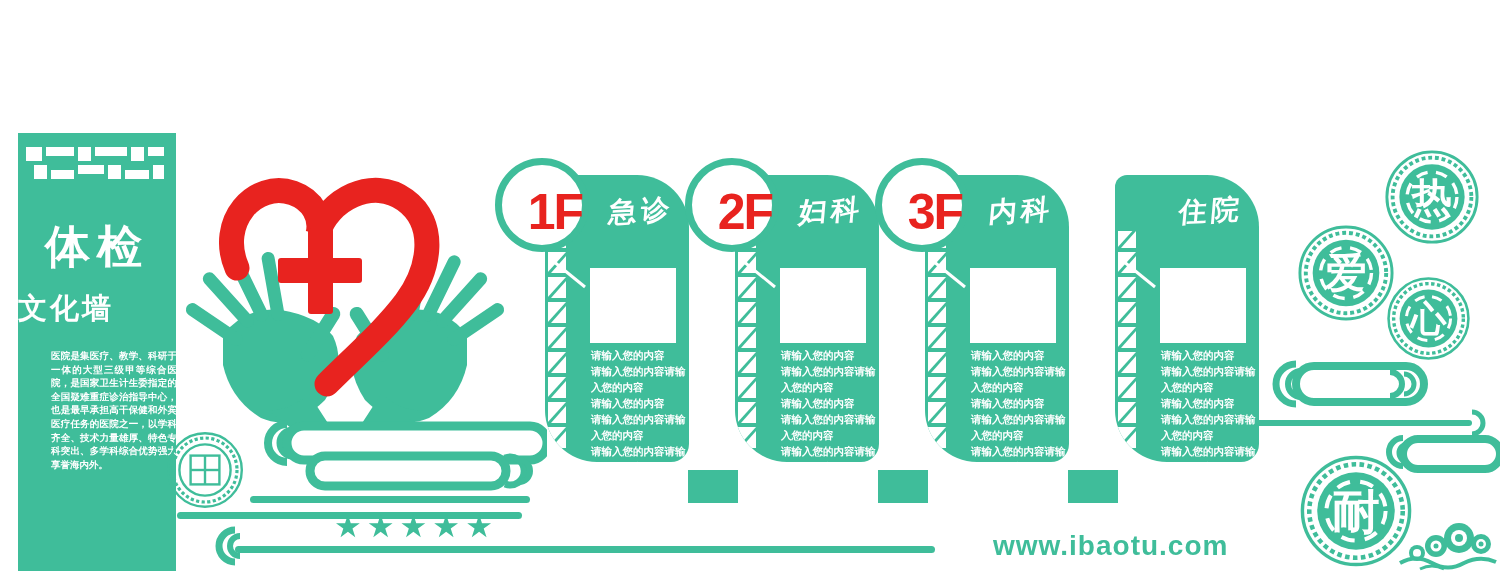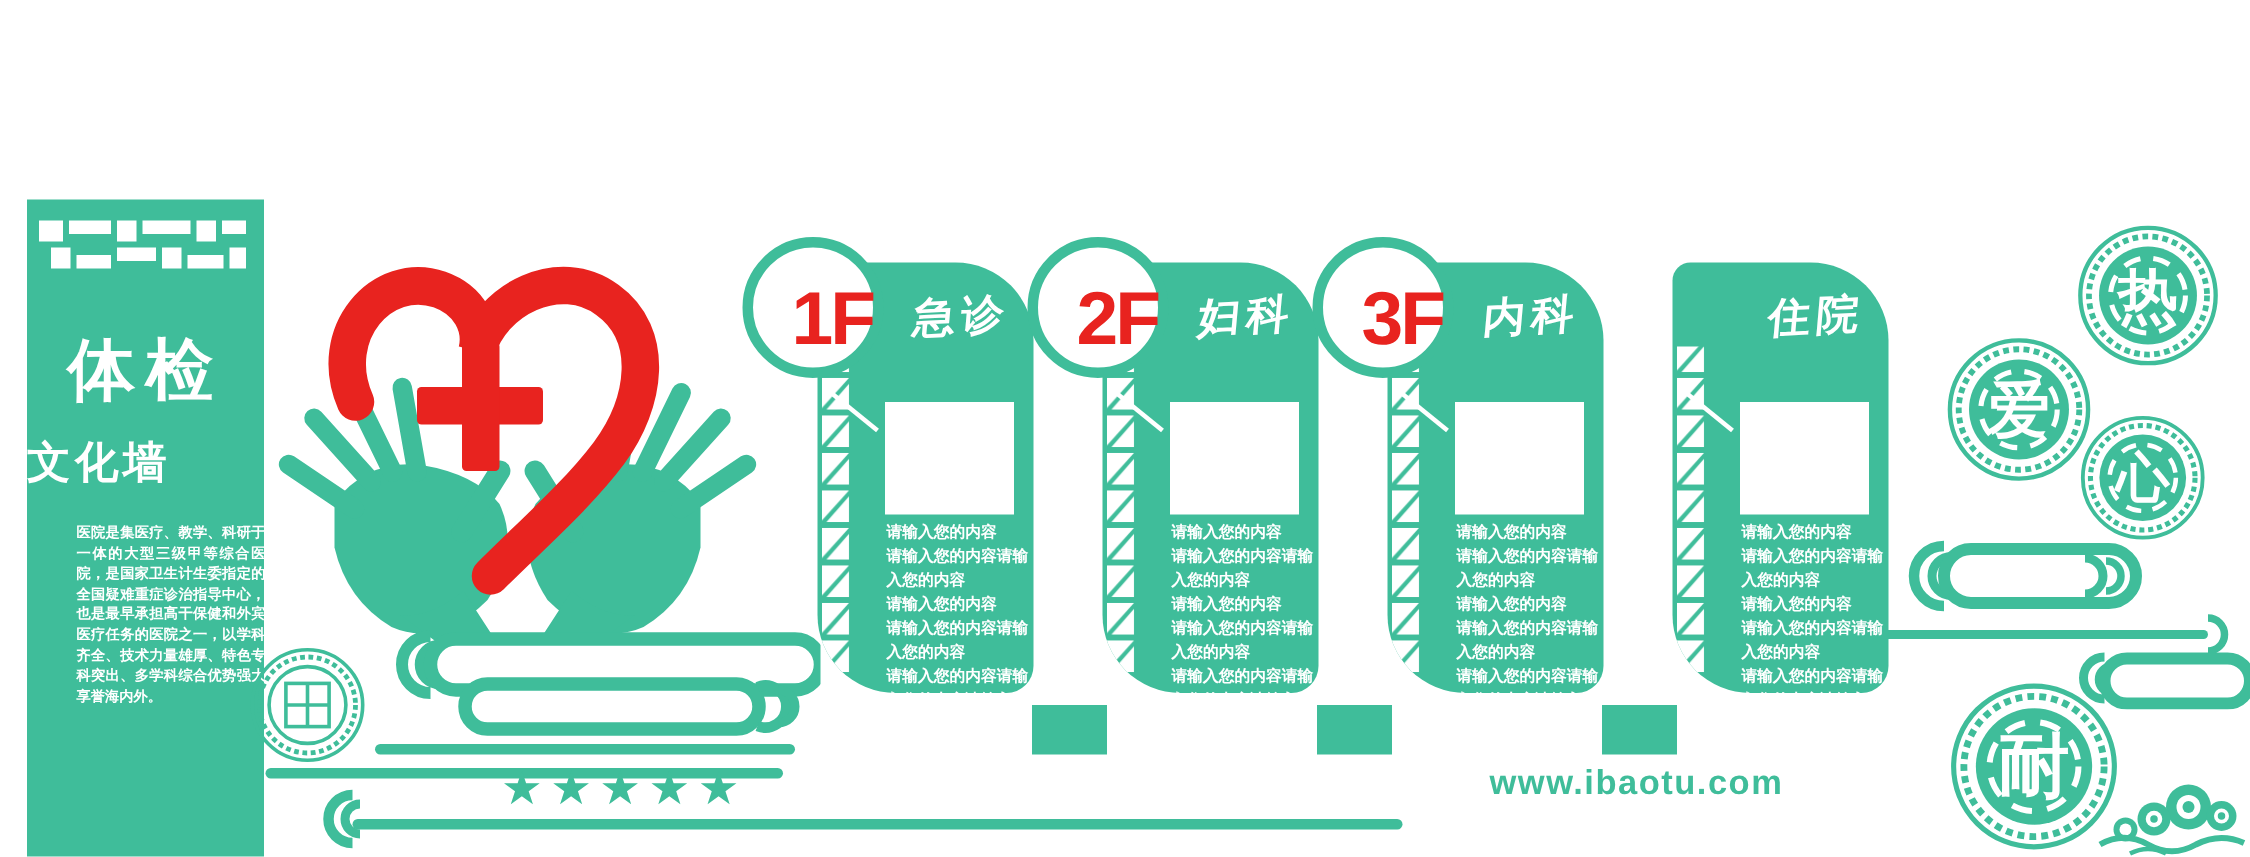--- a/index.html
+++ b/index.html
@@ -35,22 +35,22 @@
   .floor-number { color:var(--red); font-size:50px; font-weight:900; letter-spacing:-2px; }
   .floor-department { position:absolute; left:64px; top:32px; z-index:3; color:#fff;
            font-size:28px; font-weight:900; letter-spacing:4px;
            transform:skewX(-8deg) rotate(-3deg); }
 
   
   .connector { position:absolute; top:470px; width:50px; height:33px;
            background:var(--green); z-index:1; }
   .stars { position:absolute; left:334px; top:508px; color:var(--green);
            font-size:31px; letter-spacing:5px; font-weight:bold; z-index:3; }
-  .watermark { position:absolute; left:993px; top:508px; color:var(--green);
-           font-size:23px; font-weight:900; letter-spacing:1px; z-index:4; }
+  .watermark { position:absolute; left:993px; top:530px; color:var(--green);
+           font-size:28px; font-weight:900; letter-spacing:1px; z-index:4; }
   svg.deco { position:absolute; z-index:1; }
   svg.seal { position:absolute; z-index:2; }
   .seal-char { font-weight:bold; fill:#fff; }
 </style>
 </head>
 <body>
 
 <svg width="0" height="0" style="position:absolute" aria-hidden="true">
   <defs>
     <pattern id="tri" width="23" height="25" patternUnits="userSpaceOnUse">

